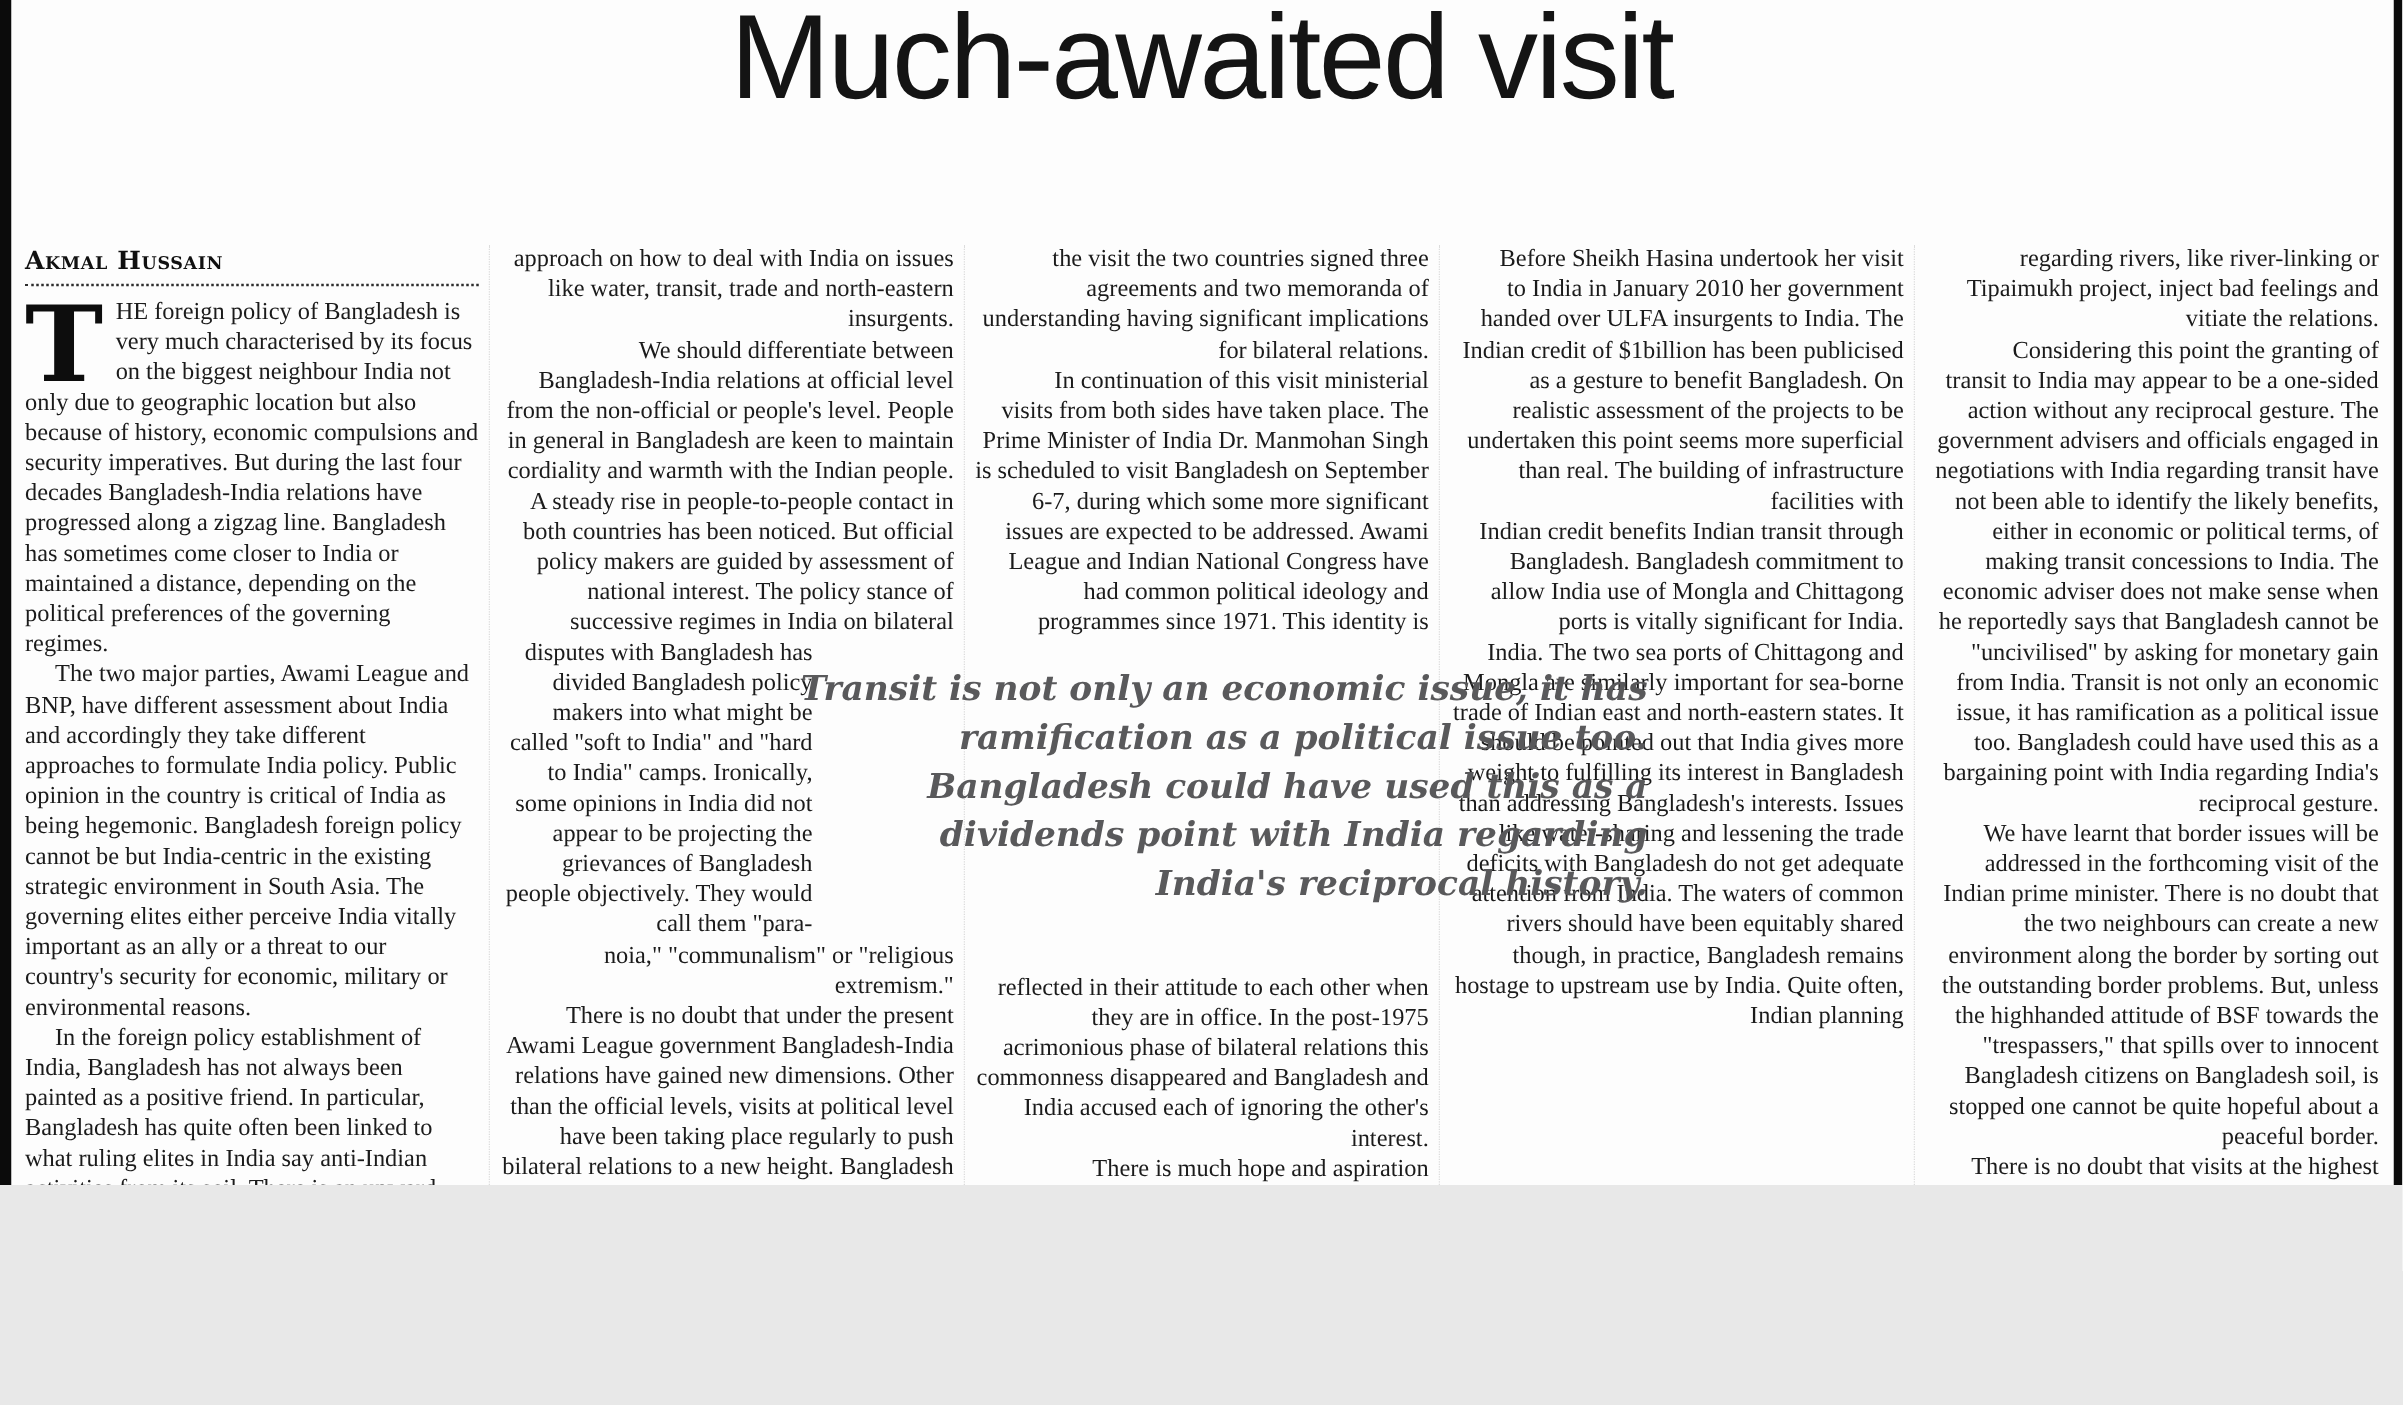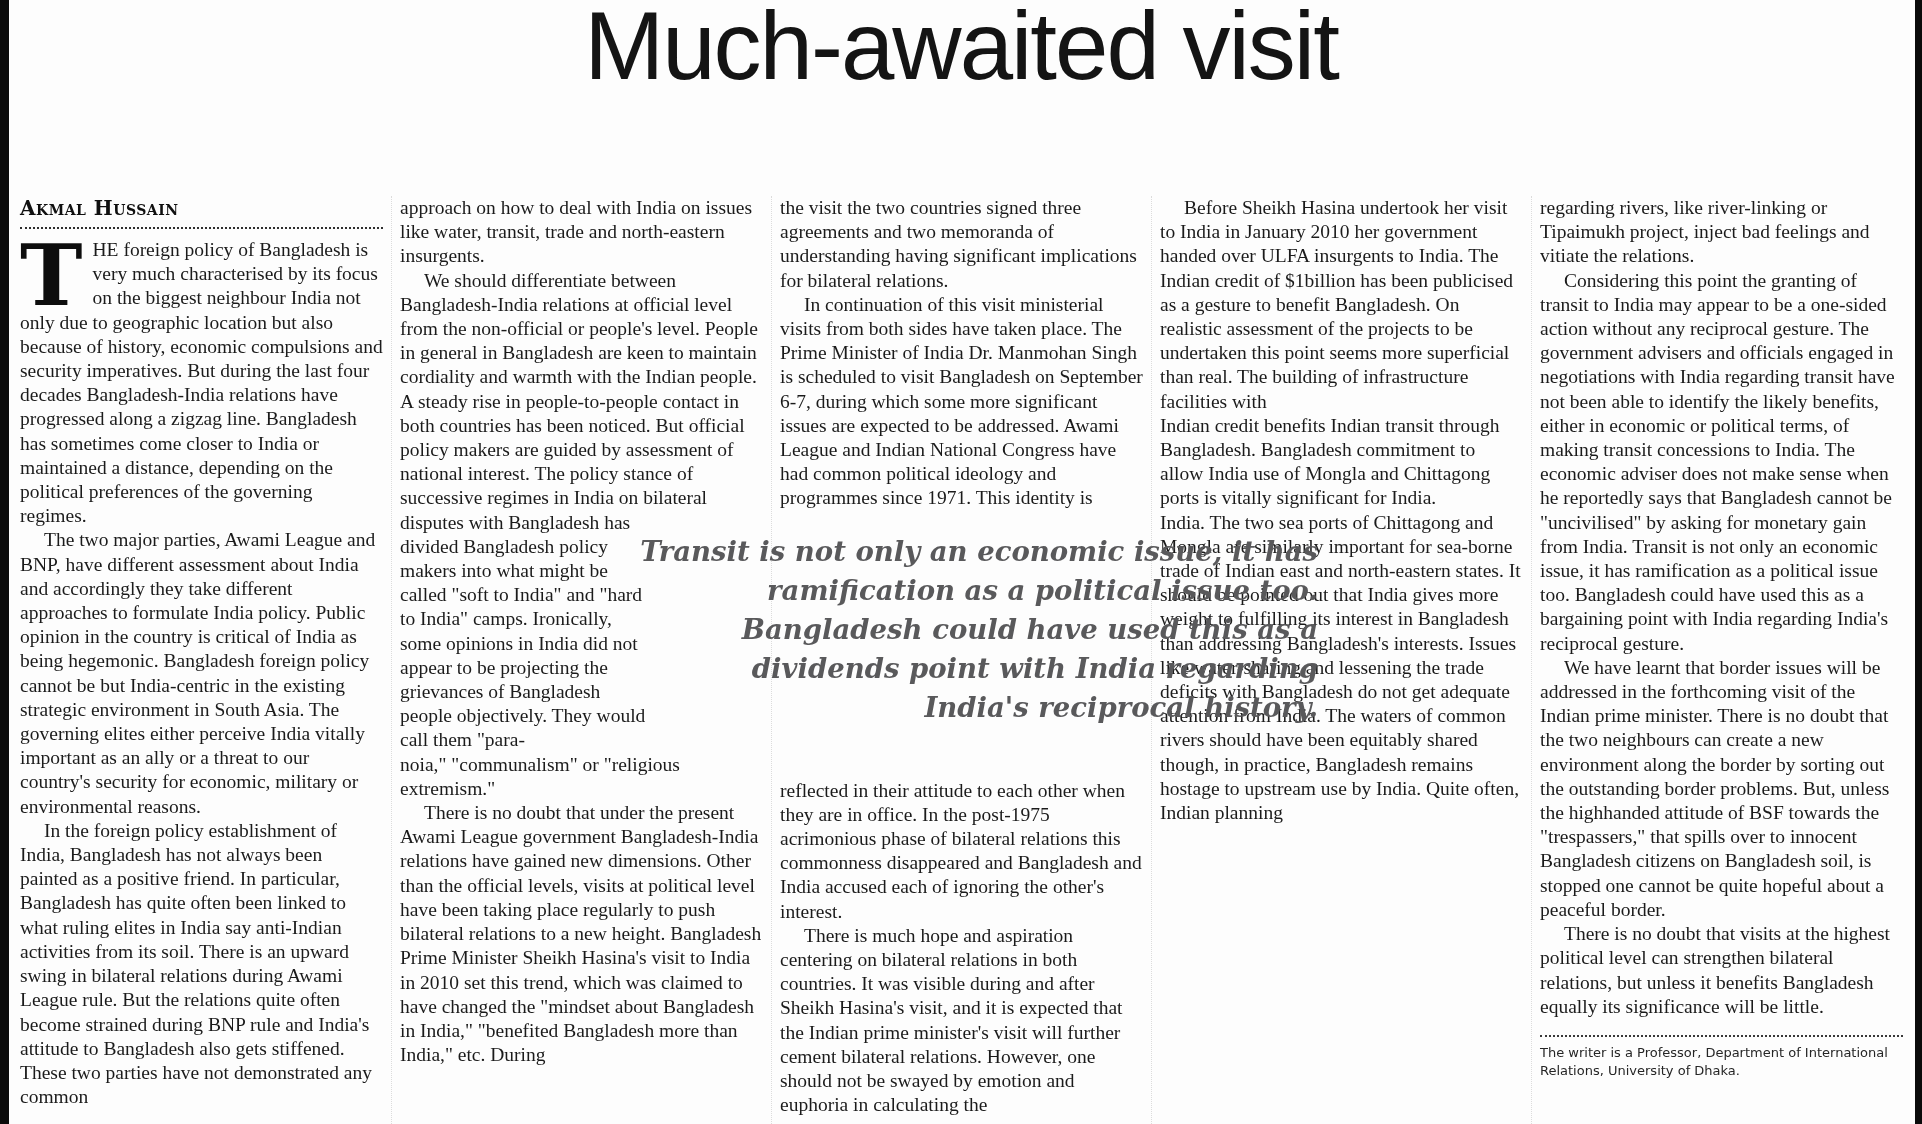--- a/index.html
+++ b/index.html
@@ -1,17 +1,17 @@
 <!DOCTYPE html>
 <html><head>
 <meta charset="utf-8">
 <style>
   html,body { margin:0; padding:0; background:#e8e8e8; }
   .sheet {
-    position:relative; width:1922px; height:1124px;
+    position:relative; width:1922px; height:948px;
     background:#fdfdfd; overflow:hidden;
     font-family:"Liberation Serif", serif; color:#1b1b1b;
   }
   .edge { position:absolute; top:0; height:100%; background:#0b0b0b; }
   .edge-left  { left:0; width:9px; }
   .edge-right { right:0; width:7px; }
 
   .title {
     position:absolute; top:-10px; left:0; width:100%;
     margin:0; text-align:center;
@@ -23,21 +23,21 @@
   .columns {
     position:absolute; left:12px; top:152px; width:1899px; height:972px;
     display:flex;
   }
   .col {
     flex:1 1 0; padding:0 8px;
     font-size:19.5px; line-height:24.2px;
     text-align:left;
     margin-top:44px;
   }
-  .col + .col { border-left:1px dotted #dcdcdc; }
+  .col + .col { border-left:1px dotted #dcdcdc;text-align:right; }
   .col p { margin:0; }
   .col p.indent { text-indent:24px; }
 
   .byline {
     font-family:"DejaVu Serif", serif;
     font-variant:small-caps; font-weight:bold;
     font-size:20px; line-height:24px; letter-spacing:.5px; color:#101010;
     border-bottom:2px dotted #2e2e2e;
     padding-bottom:7px; margin-bottom:9px;
   }

